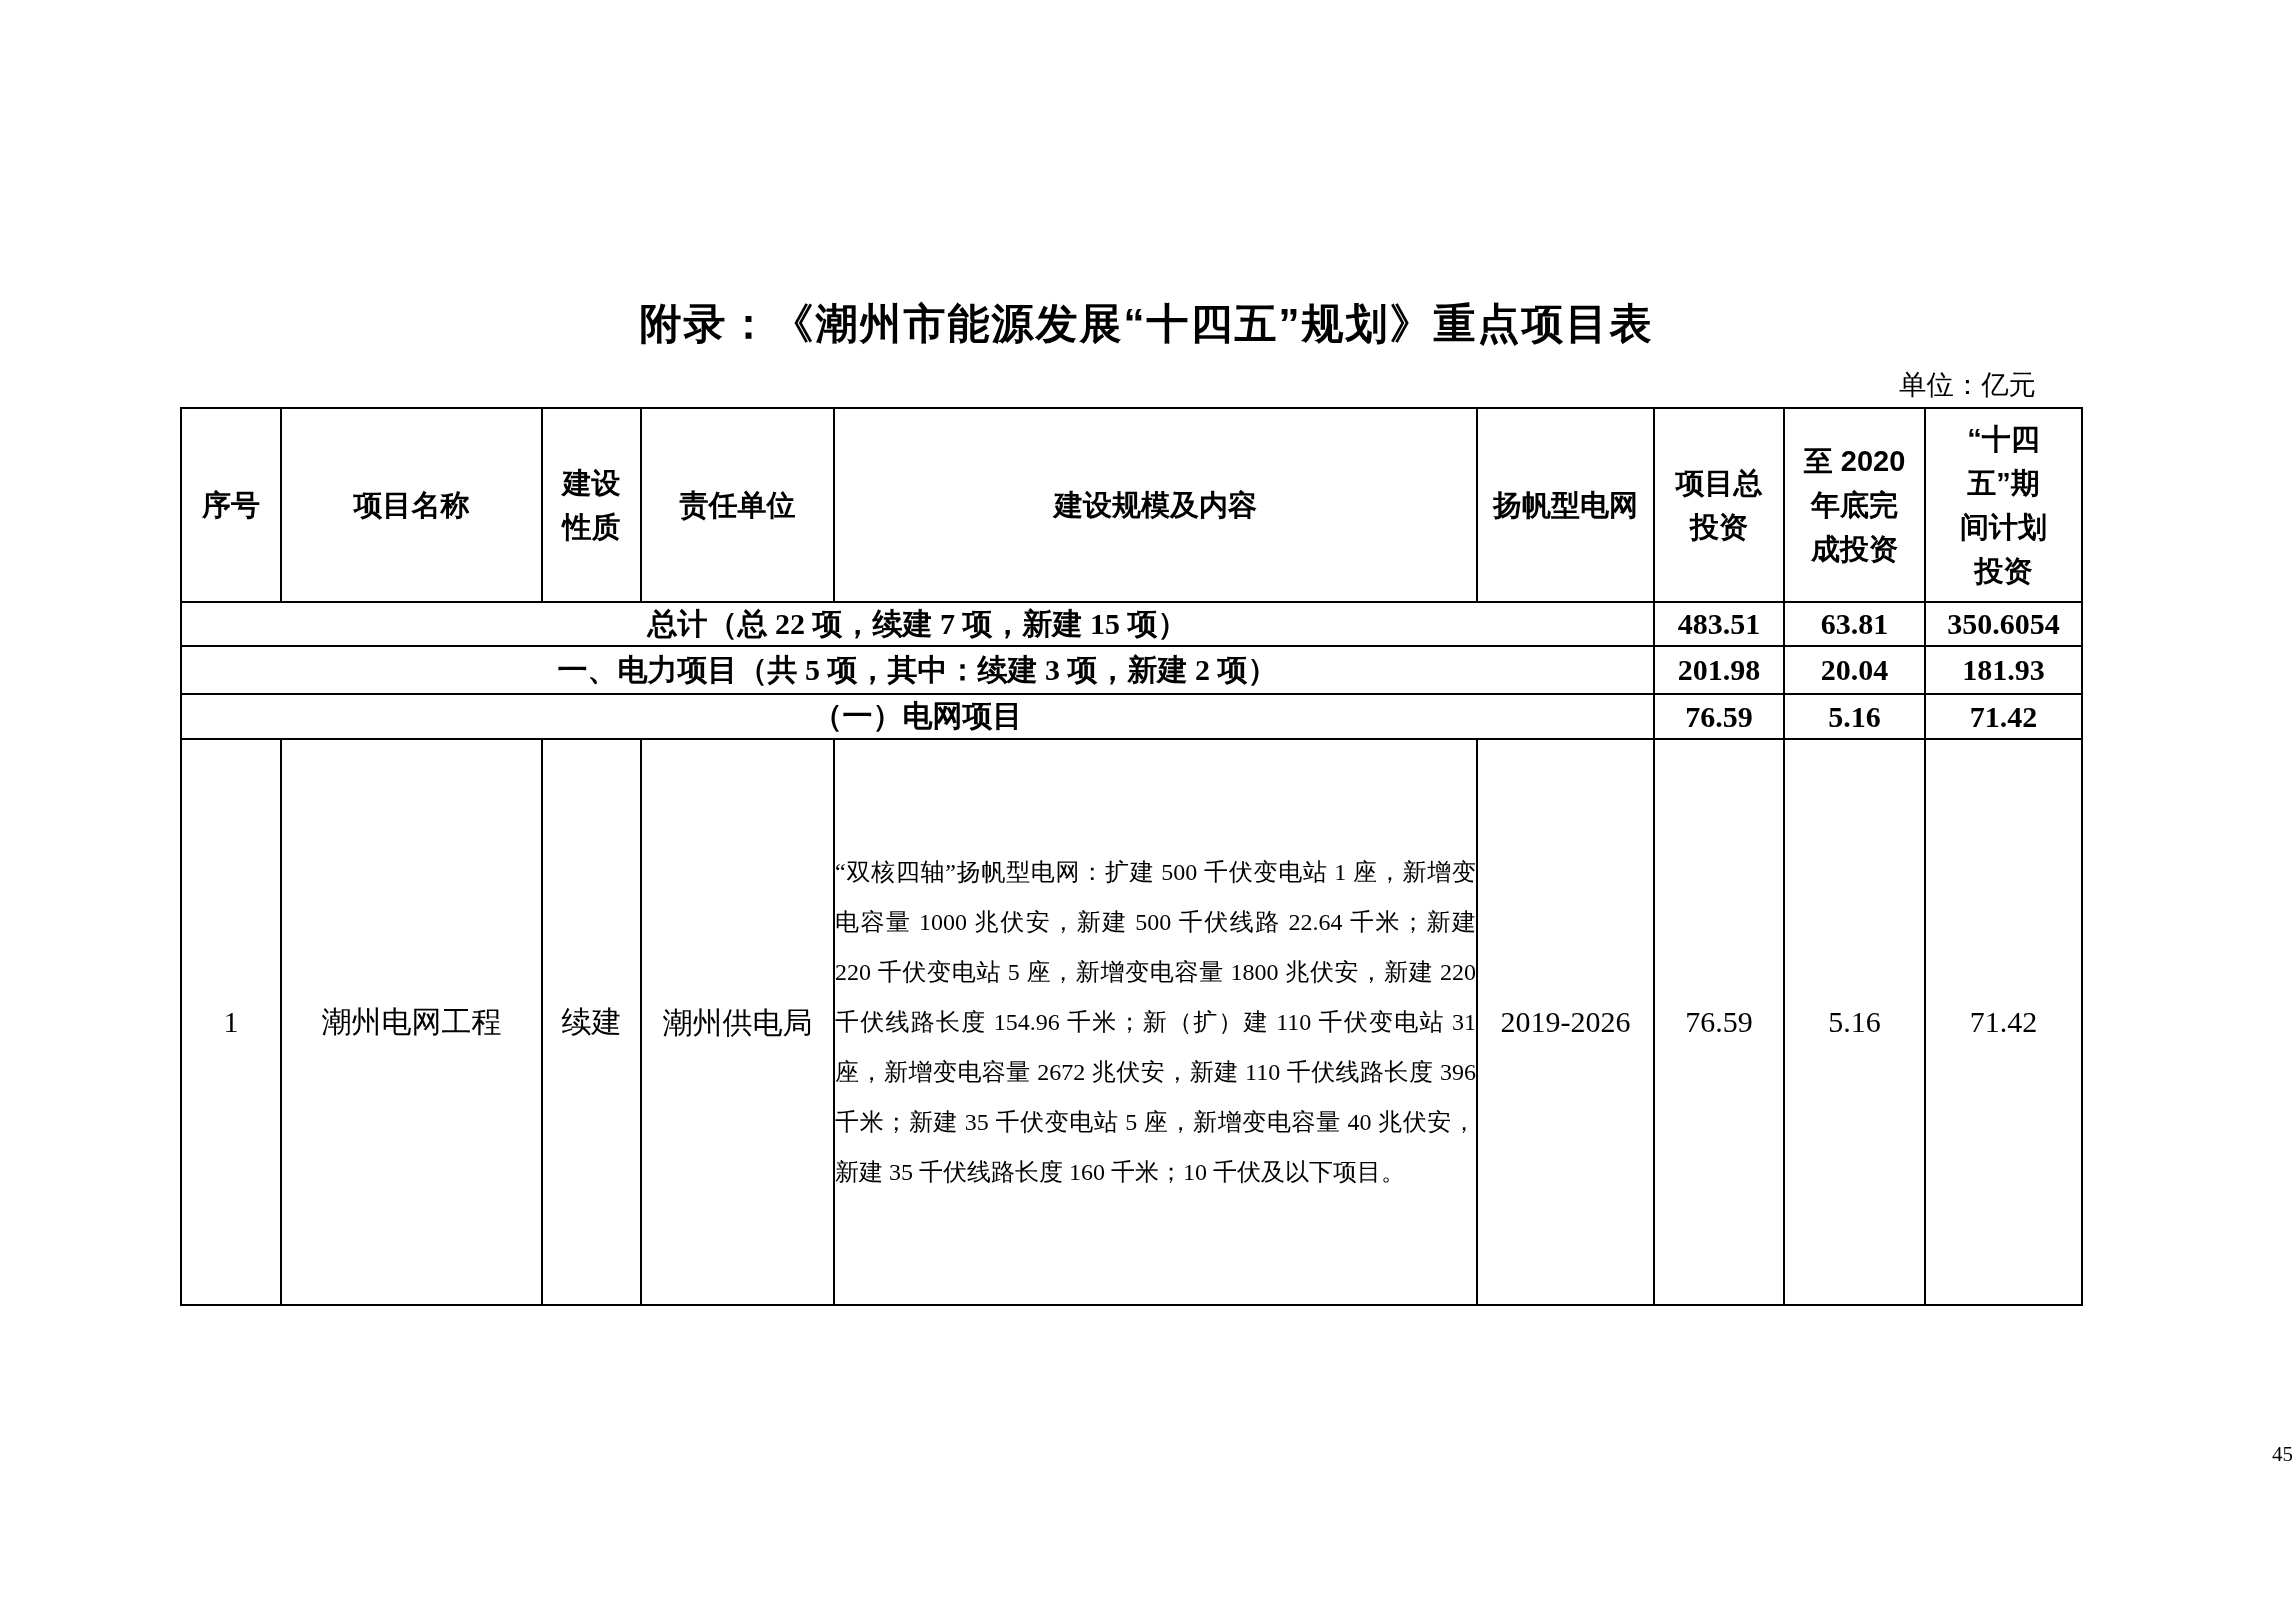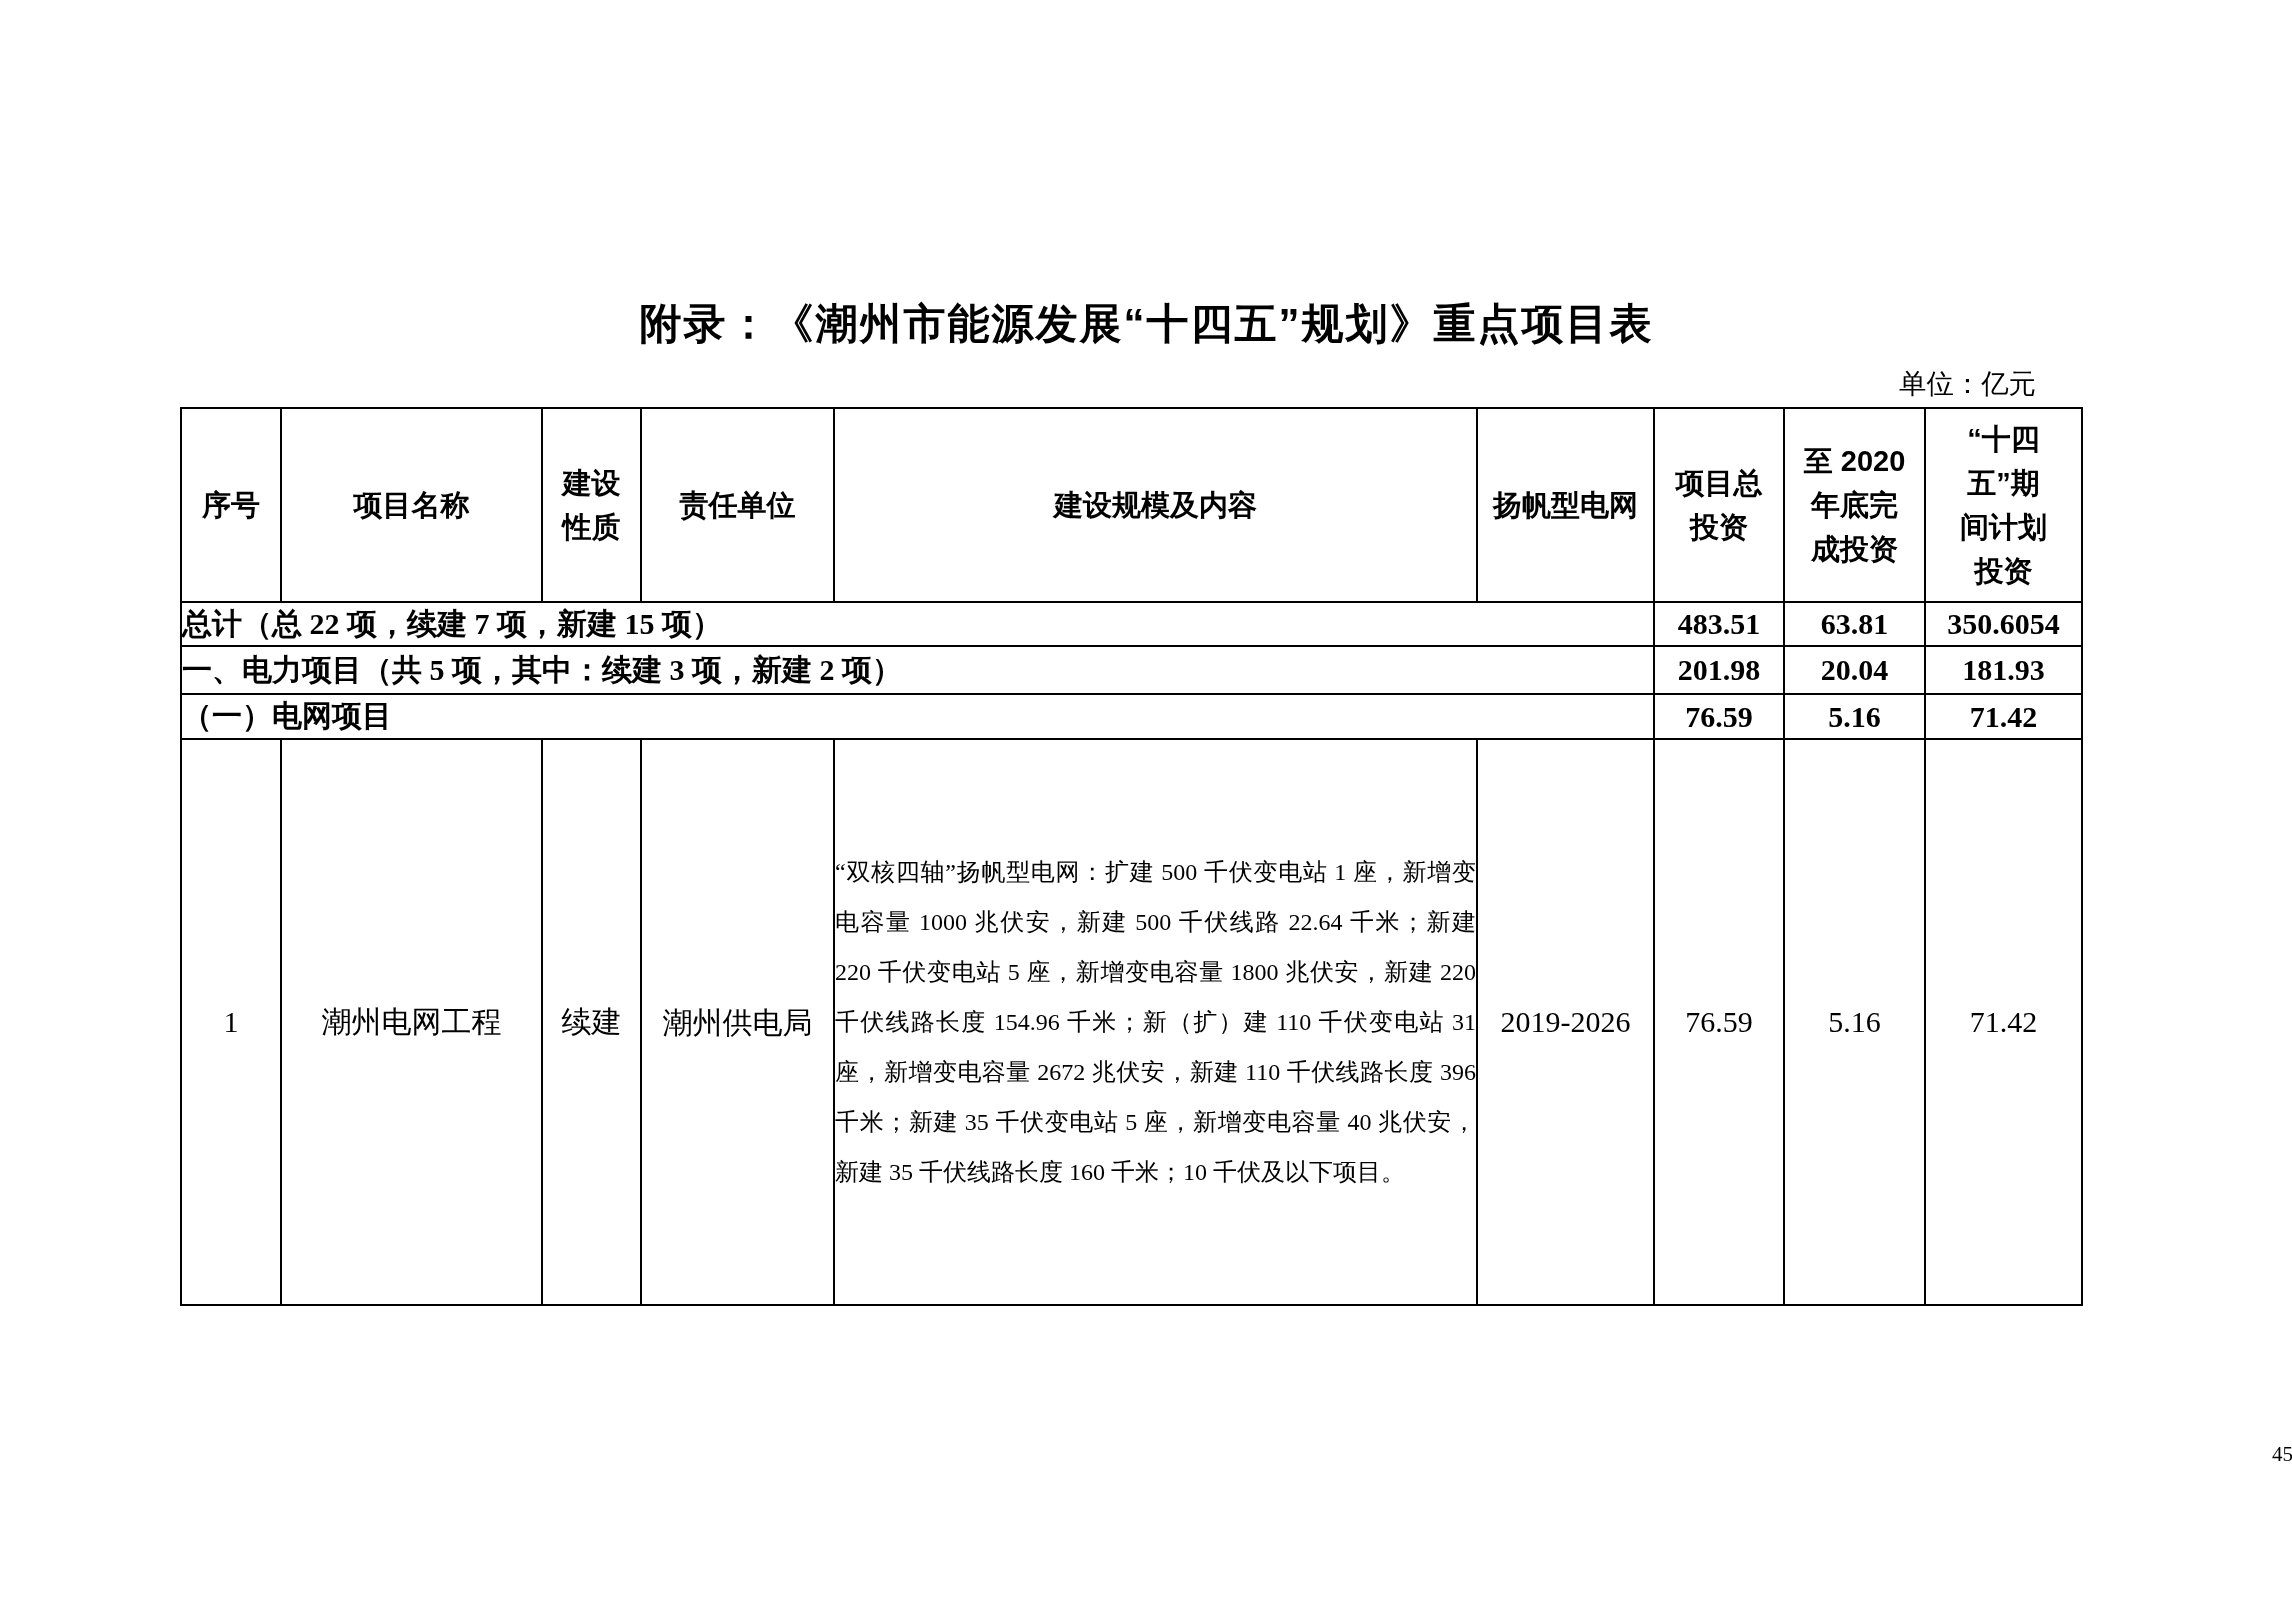--- a/index.html
+++ b/index.html
@@ -27,21 +27,20 @@
   .unit-note {
     position: absolute;
     top: 369px;
     left: 180px;
     width: 1901px;
     box-sizing: border-box;
     padding-right: 45px;
     text-align: right;
     font-size: 27.4px;
     line-height: 33px;
-    font-family: Liberation Mono, monospace;
   }
   table.doc-table {
     position: absolute;
     top: 407px;
     left: 180px;
     width: 1901px;
     border-collapse: collapse;
     table-layout: fixed;
     border: 2px solid #000;
   }
@@ -61,21 +60,21 @@
     font-family: "Liberation Sans", "DejaVu Sans", sans-serif;
     font-weight: bold;
     font-size: 29px;
     line-height: 44px;
     text-align: center;
     white-space: pre-line;
   }
   td.summary-label {
     font-weight: bold;
     font-size: 30px;
-    text-align: left;
+    text-align: center;
     padding-left: 13.7px;
   }
   td.num-bold {
     font-weight: bold;
     font-size: 30px;
     text-align: center;
   }
   td.cell-center {
     font-size: 30px;
     text-align: center;

